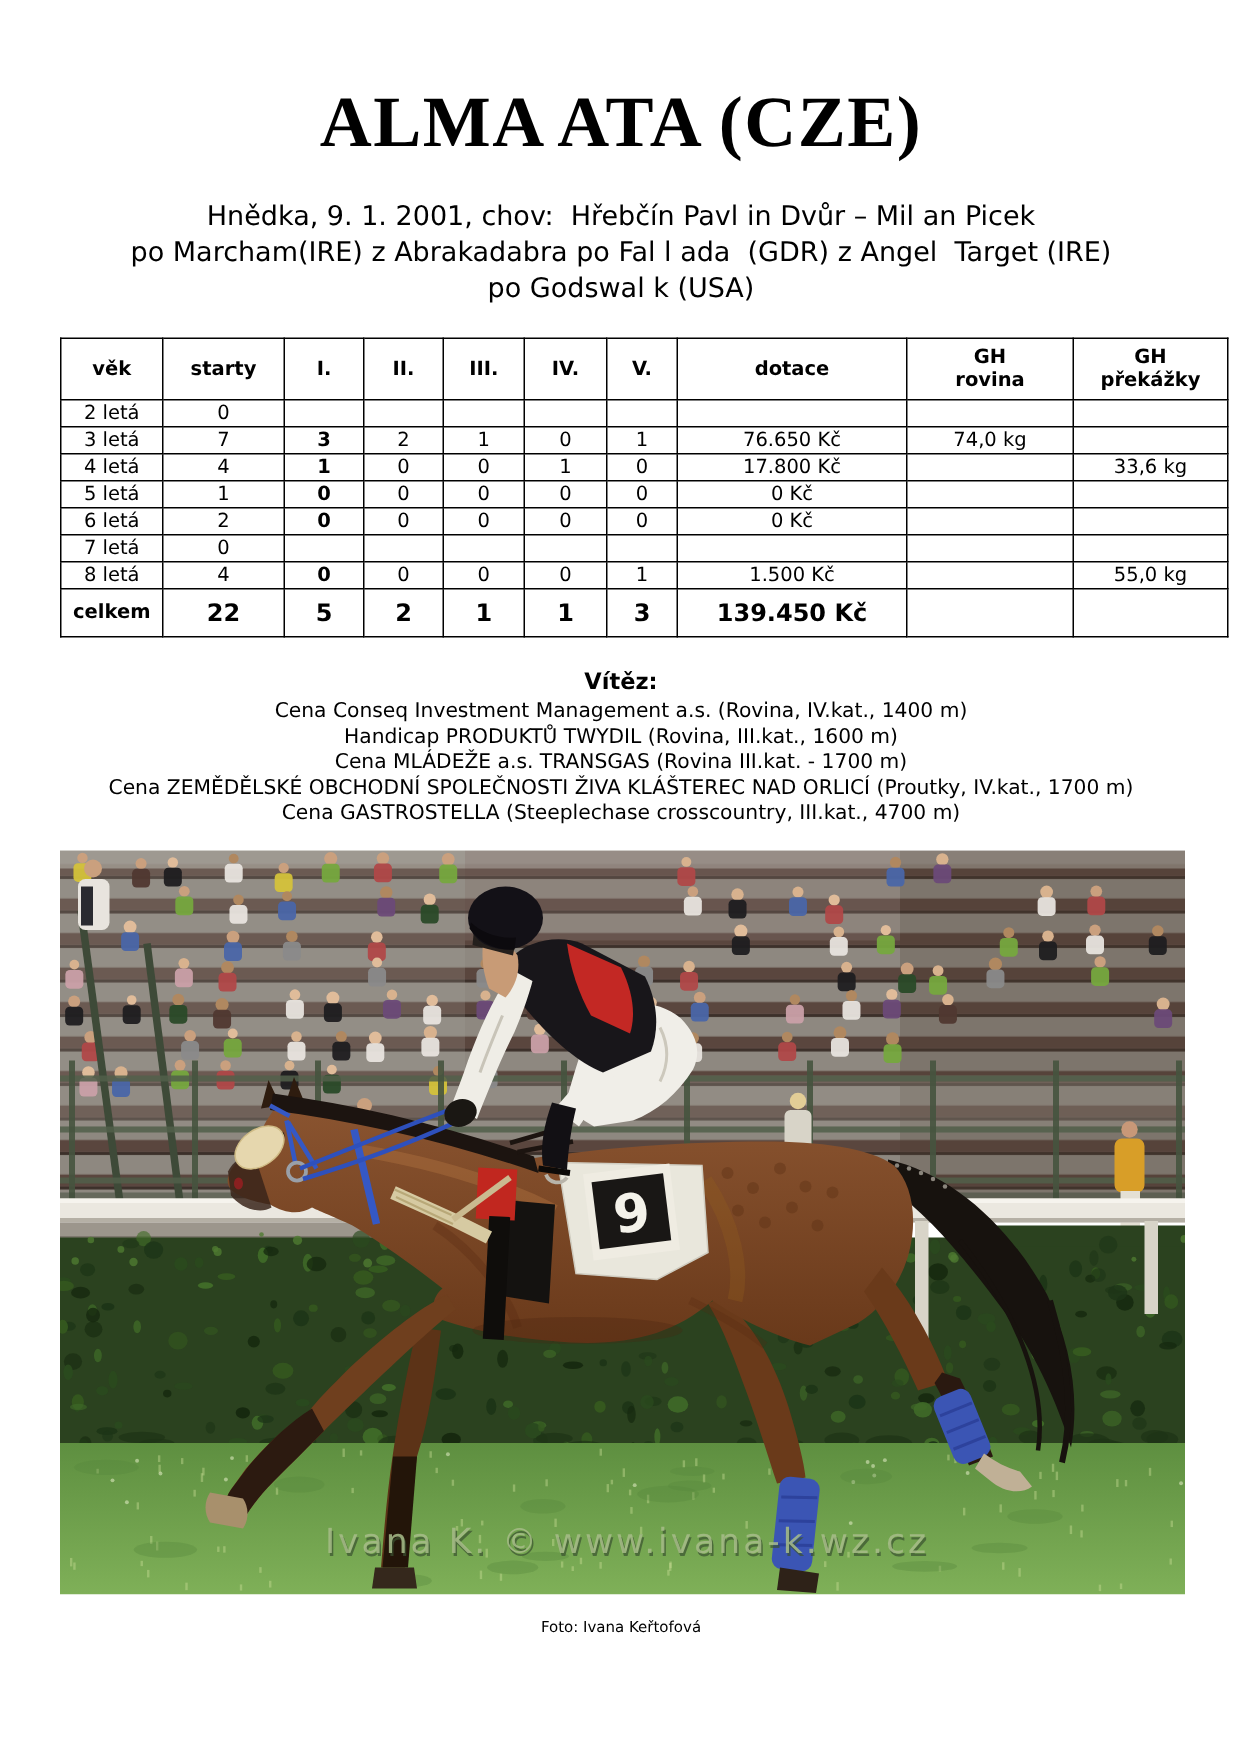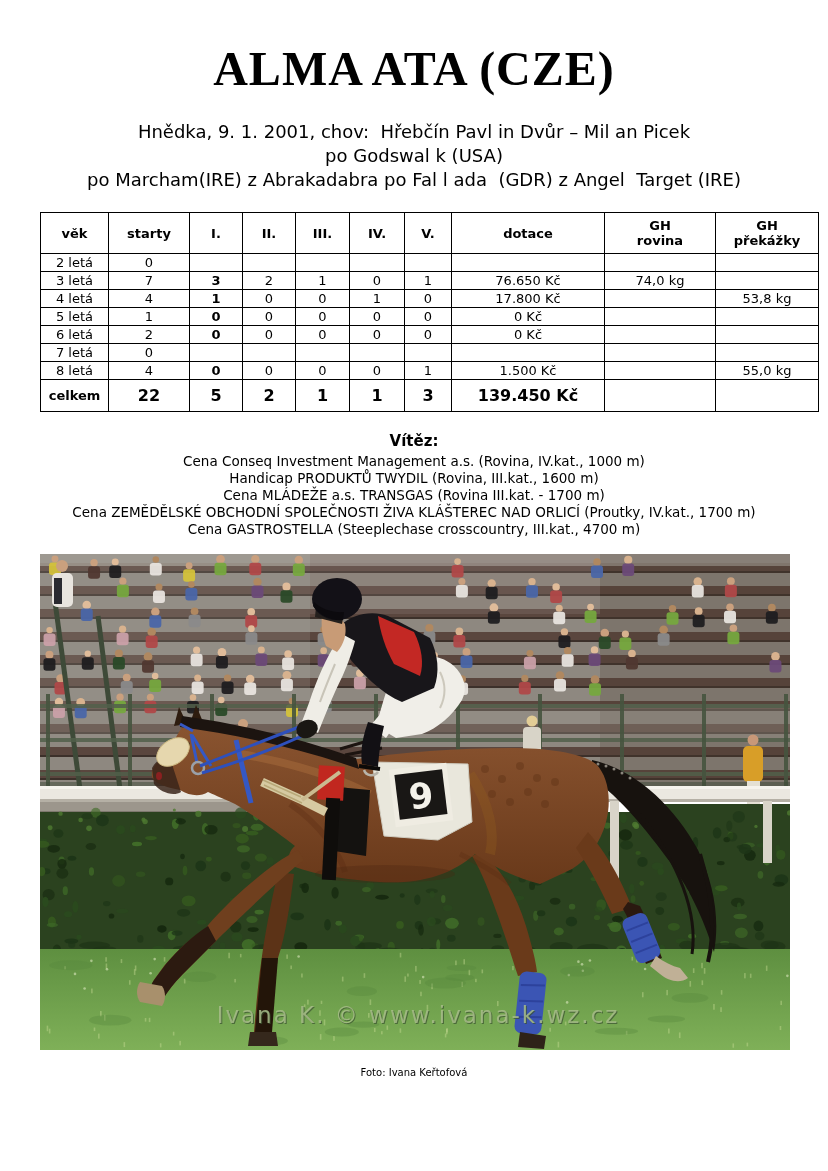--- a/index.html
+++ b/index.html
@@ -2,21 +2,21 @@
 <html><head>
 <meta charset="utf-8">
 <style>
   html,body{margin:0;padding:0;background:#ffffff;}
   .page{
     width:828px;height:1171px;background:#ffffff;color:#000;
     font-family:"DejaVu Sans",sans-serif;position:relative;overflow:hidden;
   }
   .title{
     font-family:"Liberation Serif",serif;font-weight:bold;font-size:48px;
-    letter-spacing:1px;text-align:center;padding-top:44px;line-height:1.05;
+    letter-spacing:1px;text-align:center;padding-top:57px;line-height:1.05;
   }
   .pedigree{margin-top:26px;text-align:center;font-size:18px;line-height:24px;}
   .pedigree div{white-space:pre-wrap;}
   table.results{
     border-collapse:collapse;table-layout:fixed;width:748px;
     margin:20px 0 0 40px;
   }
   table.results th,table.results td{
     border:1px solid #000;font-size:13px;padding:0 3px;height:17px;
     text-align:center;white-space:nowrap;overflow:hidden;vertical-align:middle;
@@ -40,22 +40,22 @@
 </style>
 </head>
 <body>
 
 <div class="page">
 
   <div class="title">ALMA ATA (CZE)</div>
 
   <div class="pedigree">
     <div>Hnědka, 9. 1. 2001, chov:  Hřebčín Pavl in Dvůr – Mil an Picek</div>
+    <div>po Marcham(IRE) z Abrakadabra po Fal l ada  (GDR) z Angel  Target (IRE)</div>
     <div>po Godswal k (USA)</div>
-    <div>po Marcham(IRE) z Abrakadabra po Fal l ada  (GDR) z Angel  Target (IRE)</div>
   </div>
 
   <table class="results">
     <thead>
       <tr>
         <th class="h0">věk</th>
         <th class="h1">starty</th>
         <th class="h2">I.</th>
         <th class="h3">II.</th>
         <th class="h4">III.</th>
@@ -100,21 +100,21 @@
         <tr>
           <td class="c0">4 letá</td>
           <td class="c1">4</td>
           <td class="c2">1</td>
           <td class="c3">0</td>
           <td class="c4">0</td>
           <td class="c5">1</td>
           <td class="c6">0</td>
           <td class="c7">17.800 Kč</td>
           <td class="c8"></td>
-          <td class="c9">53,8 kg</td>
+          <td class="c9">33,6 kg</td>
         </tr>
         <tr>
           <td class="c0">5 letá</td>
           <td class="c1">1</td>
           <td class="c2">0</td>
           <td class="c3">0</td>
           <td class="c4">0</td>
           <td class="c5">0</td>
           <td class="c6">0</td>
           <td class="c7">0 Kč</td>
@@ -167,21 +167,21 @@
           <td class="c6">3</td>
           <td class="c7">139.450 Kč</td>
           <td class="c8"></td>
           <td class="c9"></td>
         </tr>
       </tbody>
   </table>
 
   <div class="winners">
     <div class="heading">Vítěz:</div>
-    <div class="line">Cena Conseq Investment Management a.s. (Rovina, IV.kat., 1000 m)</div>
+    <div class="line">Cena Conseq Investment Management a.s. (Rovina, IV.kat., 1400 m)</div>
     <div class="line">Handicap PRODUKTŮ TWYDIL (Rovina, III.kat., 1600 m)</div>
     <div class="line">Cena MLÁDEŽE a.s. TRANSGAS (Rovina III.kat. -  1700 m)</div>
     <div class="line">Cena ZEMĚDĚLSKÉ OBCHODNÍ SPOLEČNOSTI ŽIVA KLÁŠTEREC NAD ORLICÍ (Proutky, IV.kat., 1700 m)</div>
     <div class="line">Cena GASTROSTELLA (Steeplechase crosscountry, III.kat., 4700 m)</div>
   </div>
 
   <div class="photo-wrap">
   <svg viewBox="0 0 750 496" width="750" height="496" xmlns="http://www.w3.org/2000/svg">
     <defs>
       <pattern id="benches" width="10" height="23" patternUnits="userSpaceOnUse">

